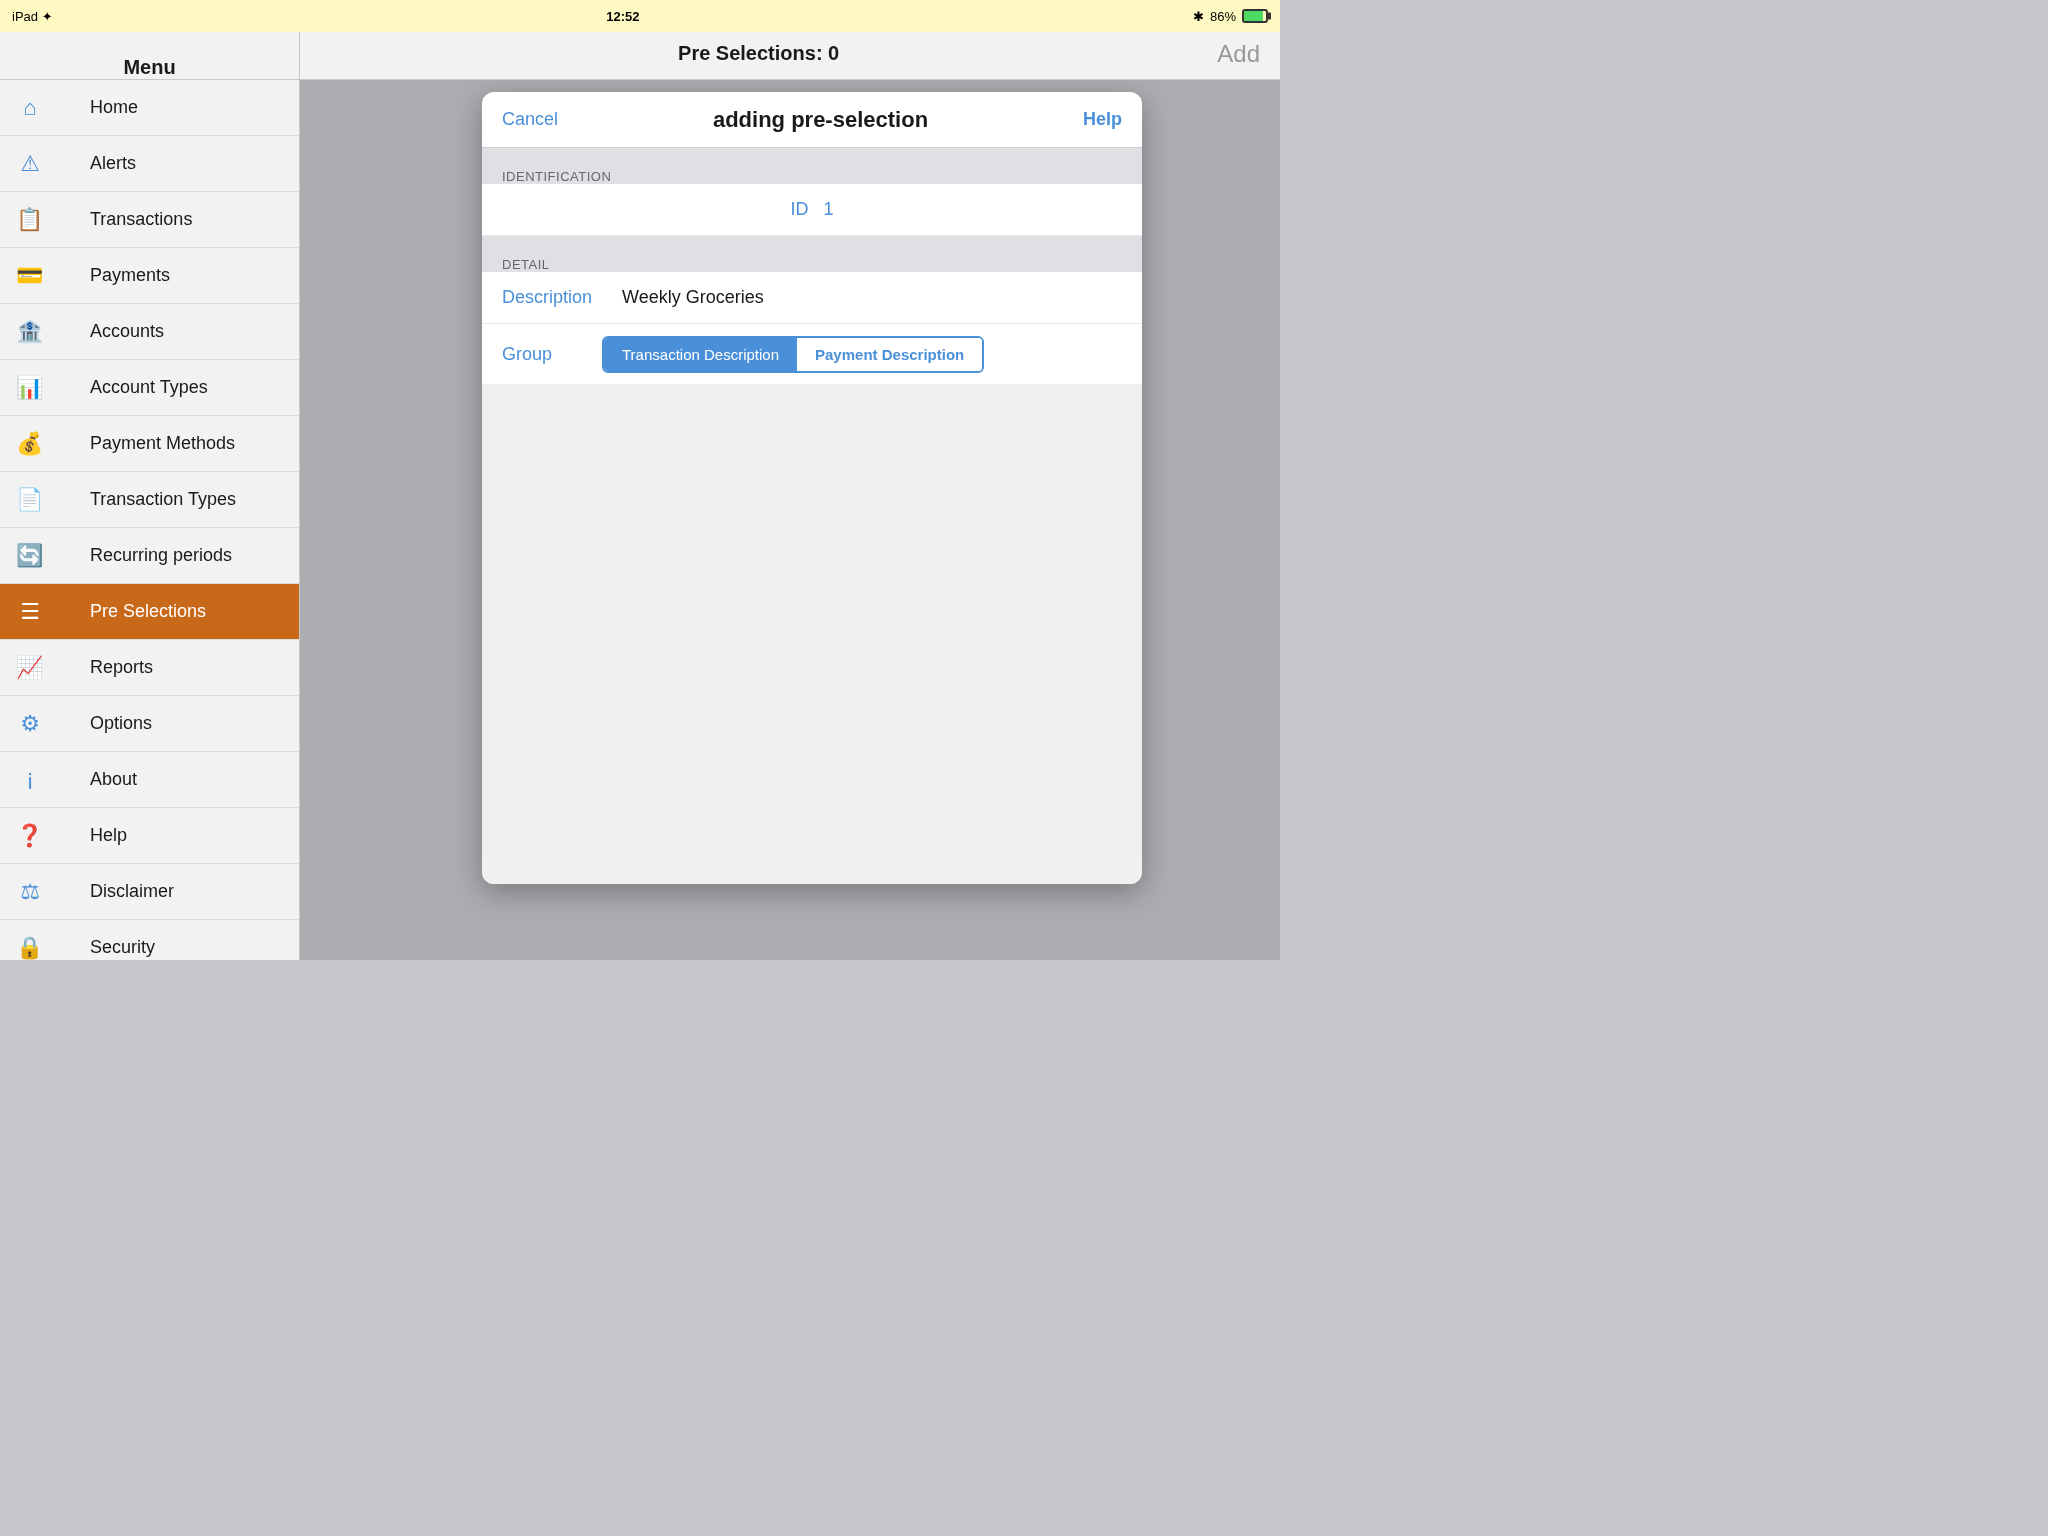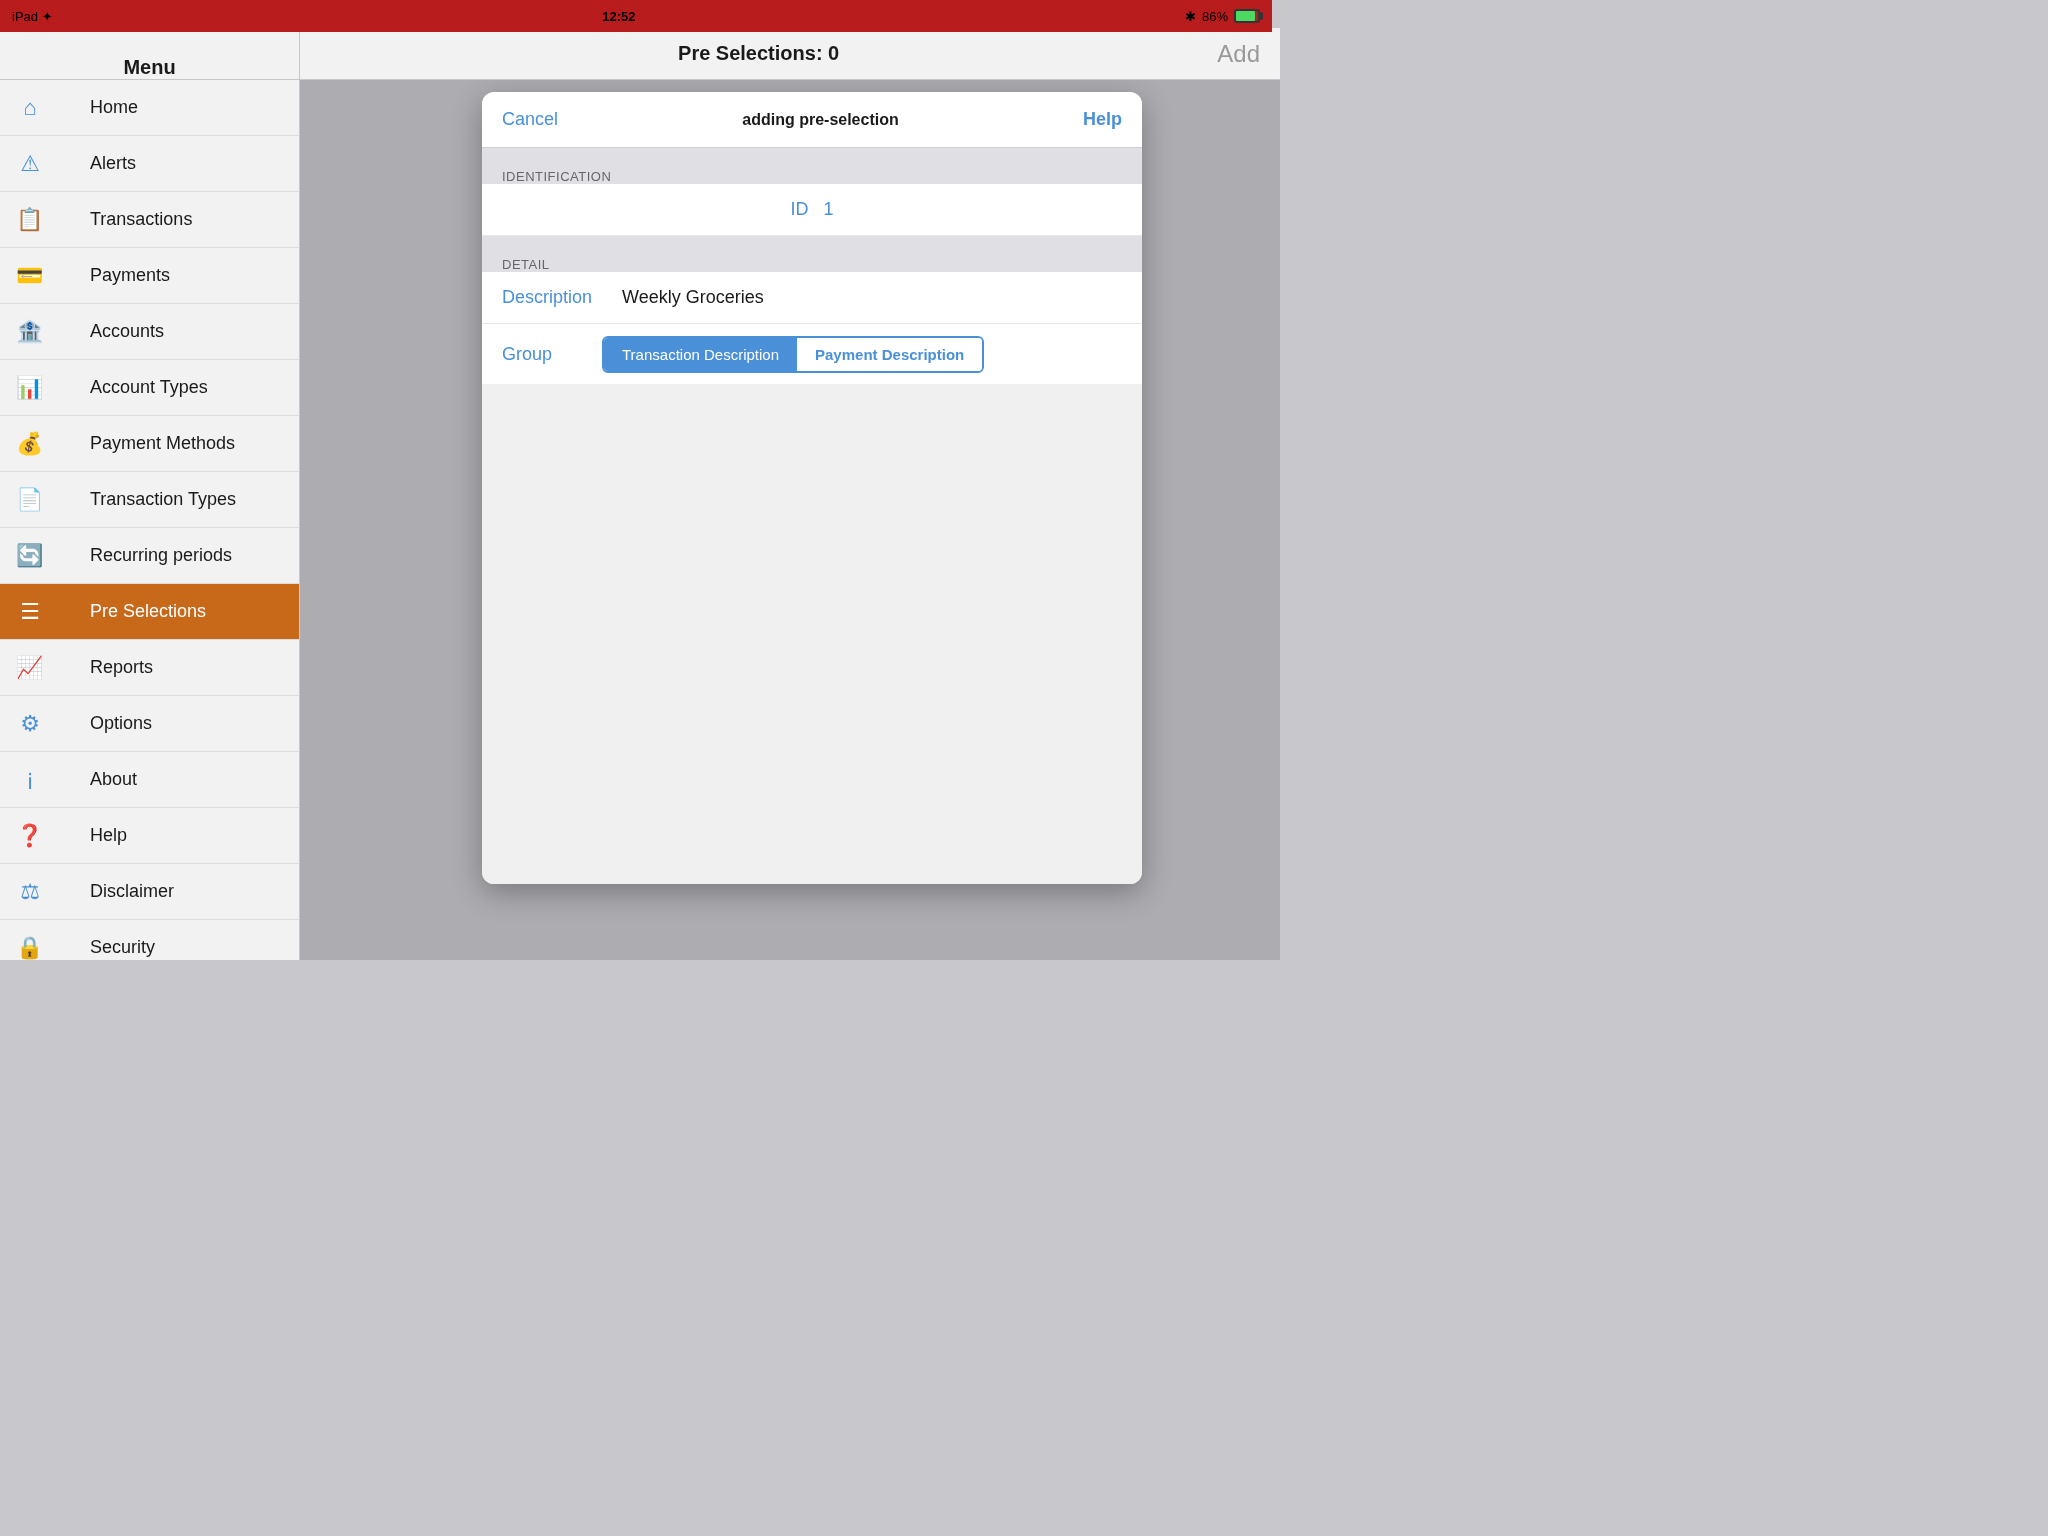--- a/index.html
+++ b/index.html
@@ -8,23 +8,23 @@
       background: #c8c8cc;
       width: 1280px;
       height: 960px;
       overflow: hidden;
       position: relative;
     }
 
     
     .status-bar {
       position: absolute;
-      top: 0; left: 0; right: 8px;
+      top: 0; left: 0; right: 0;
       height: 28px;
-      background: #b91c1c;
+      background: #fef9c3;
       display: flex;
       align-items: center;
       justify-content: space-between;
       padding: 16px 12px;
       font-size: 13px;
       font-weight: 500;
       z-index: 10;
     }
     .status-left { display: flex; align-items: center; gap: 6px; }
     .status-center { font-weight: 600; }
@@ -168,21 +168,21 @@
       border-radius: 12px 12px 0 0;
     }
     .modal-cancel-btn {
       font-size: 18px;
       color: #4a90d9;
       background: none;
       border: none;
       cursor: pointer;
     }
     .modal-title {
-      font-size: 16px;
+      font-size: 22px;
       font-weight: 700;
       color: #1a1a1a;
     }
     .modal-save-btn {
       font-size: 18px;
       color: #4a90d9;
       font-weight: 600;
       background: none;
       border: none;
       cursor: pointer;

